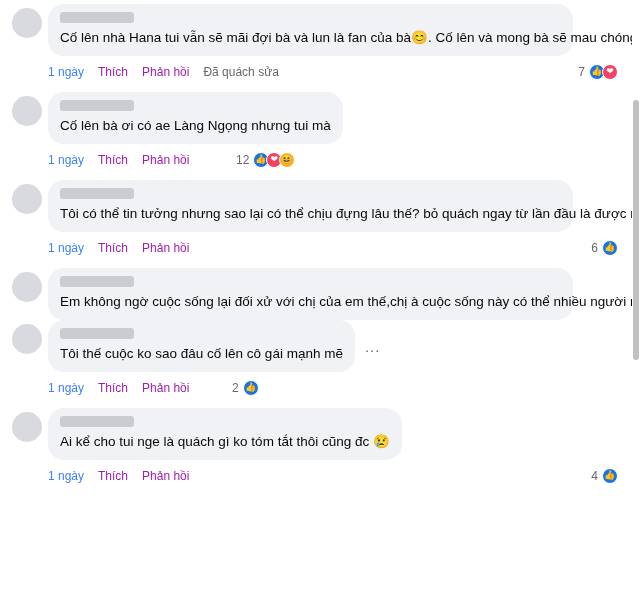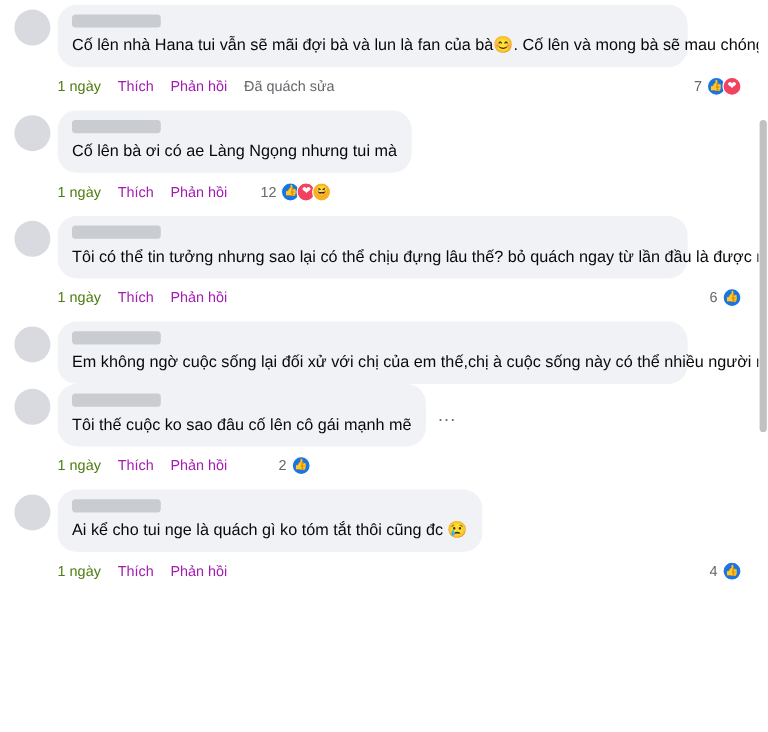--- a/index.html
+++ b/index.html
@@ -83,21 +83,21 @@
     padding-left: 48px;
     height: 20px;
     font-size: 12px;
     color: #65676b;
   }
   .meta span.act {
     margin-right: 14px;
     display: inline-block;
     line-height: 20px;
   }
-  .meta .time { color: #4d7c0f; }
+  .meta .time { color: #3b82f6; }
   .meta .bold { font-weight: normal; color: #a21caf; }
   .reactions {
     position: absolute;
     display: inline-flex;
     align-items: center;
     height: 20px;
     top: 0;
   }
   .reactions .cnt {
     font-size: 12px;
@@ -163,21 +163,21 @@
           <span class="cnt">7</span>
           <span class="pill">
             <span class="rx like"><span class="glyph">👍</span></span>
             <span class="rx love"><span class="glyph">❤</span></span>
           </span>
         </span></div>
       <div class="comment">
         <div class="avatar"></div>
         <div class="row-inline"><div class="bubble"><span class="name"></span><span class="text">Cố lên bà ơi có ae Làng Ngọng nhưng tui mà</span></div></div>
       </div>
-      <div class="meta"><span class="act time">1 ngày</span><span class="act bold">Thích</span><span class="act bold">Phản hồi</span><span class="reactions left-rx" style="left: 217px;">
+      <div class="meta"><span class="act time">1 ngày</span><span class="act bold">Thích</span><span class="act bold">Phản hồi</span><span class="reactions left-rx" style="left: 236px;">
           <span class="cnt">12</span>
           <span class="pill">
             <span class="rx like"><span class="glyph">👍</span></span>
             <span class="rx love"><span class="glyph">❤</span></span>
             <span class="rx haha"><span class="glyph">😆</span></span>
           </span>
         </span></div>
       <div class="comment">
         <div class="avatar"></div>
         <div class="row-inline"><div class="bubble"><span class="name"></span><span class="text">Tôi có thể tin tưởng nhưng sao lại có thể chịu đựng lâu thế? bỏ quách ngay từ lần đầu là được mà?</span></div></div>

